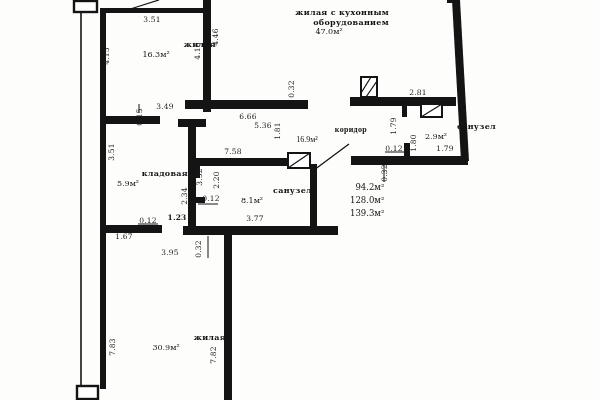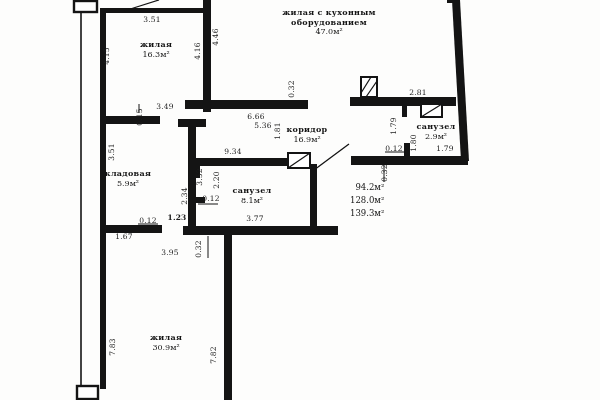--- a/index.html
+++ b/index.html
@@ -7,25 +7,25 @@
     position:relative;width:600px;height:400px;background:#fdfdfc;
     font-family:"DejaVu Serif", serif;overflow:hidden;
   }
   svg.walls{position:absolute;left:0;top:0;width:600px;height:400px;}
   .dim{
     position:absolute;font-size:7.5px;color:#1c1c1c;white-space:nowrap;
     transform:translate(-50%,-50%);letter-spacing:.2px;
   }
   .dim.v{transform:translate(-50%,-50%) rotate(-90deg);}
   .room-label{position:absolute;text-align:center;color:#141414;width:120px;}
-  .room-name{font-size:8px;font-weight:700;letter-spacing:.3px;line-height:9.5px;}
+  .room-name{font-size:8px;font-weight:700;letter-spacing:.3px;line-height:9.5px;text-align:right;}
   .room-area{font-size:8px;line-height:10px;}
   .r1{left:96px;top:40px;}
   .r2{left:269px;top:8px;}
-  .rcorr{left:247px;top:125px;}
+  .rcorr{left:247px;top:125px;font-family:Liberation Serif, serif;}
   .rstor{left:68px;top:169px;}
   .rsan8{left:192px;top:186px;}
   .rsan2{left:376px;top:122px;}
   .r3{left:106px;top:333px;}
   .area-summary{
     position:absolute;left:350px;top:181px;color:#141414;
     font-size:8.5px;line-height:13px;white-space:nowrap;text-align:right;
   }
 </style>
 </head>
@@ -125,28 +125,28 @@
 
   <div id="dim-layer">
       <span class="dim" style="left: 152px; top: 19px;">3.51</span>
       <span class="dim v" style="left: 106px; top: 56px;">4.15</span>
       <span class="dim v" style="left: 197px; top: 51px;">4.16</span>
       <span class="dim v" style="left: 215px; top: 37px;">4.46</span>
       <span class="dim v" style="left: 139px; top: 117px;">0.15</span>
       <span class="dim" style="left: 165px; top: 106px;">3.49</span>
       <span class="dim" style="left: 263px; top: 93px; margin-top: 32px;">5.36</span>
       <span class="dim v" style="left: 291px; top: 89px;">0.32</span>
-      <span class="dim" style="left: 248px; top: 116px; margin-left: 8px;">6.66</span>
+      <span class="dim" style="left: 248px; top: 116px;">6.66</span>
       <span class="dim" style="left: 418px; top: 92px; text-align: center;">2.81</span>
       <span class="dim v" style="left: 393px; top: 126px;">1.79</span>
       <span class="dim" style="left: 394px; top: 148px;">0.12</span>
       <span class="dim v" style="left: 413px; top: 143px;">1.80</span>
       <span class="dim" style="left: 445px; top: 148px;">1.79</span>
       <span class="dim v" style="left: 277px; top: 131px;">1.81</span>
-      <span class="dim" style="left: 233px; top: 151px;">9.34</span>
+      <span class="dim" style="left: 233px; top: 151px;">7.58</span>
       <span class="dim v" style="left: 216px; top: 180px;">2.20</span>
       <span class="dim" style="left: 211px; top: 198px;">0.12</span>
       <span class="dim v" style="left: 184px; top: 196px;">2.34</span>
       <span class="dim" style="left: 255px; top: 218px;">3.77</span>
       <span class="dim v" style="left: 384px; top: 173px;">0.32</span>
       <span class="dim v" style="left: 111px; top: 152px;">3.51</span>
       <span class="dim v" style="left: 199px; top: 177px;">3.52</span>
       <span class="dim" style="left: 124px; top: 220px; margin-top: 16px;">1.67</span>
       <span class="dim" style="left: 148px; top: 220px;">0.12</span>
       <span class="dim" style="left: 177px; top: 217px; font-weight: bold;">1.23</span>

